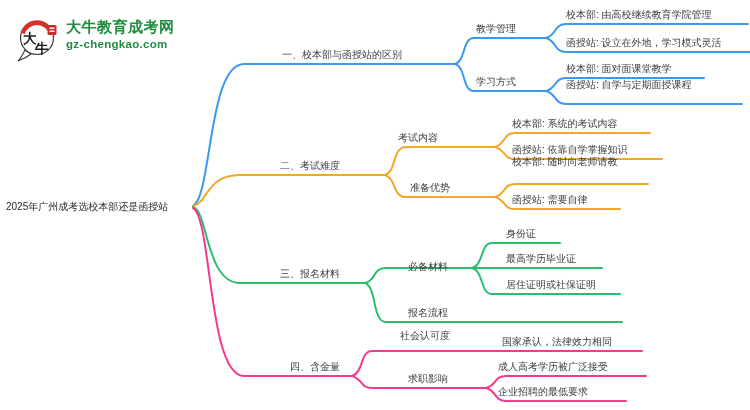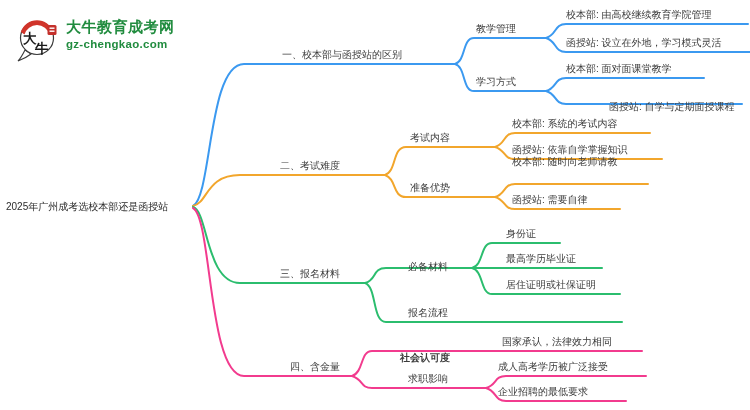--- a/index.html
+++ b/index.html
@@ -88,37 +88,37 @@
   </div>
 
   <div class="node root" style="left:6px;top:199px;">2025年广州成考选校本部还是函授站</div>
 
   <div class="node" style="left:282px;top:47px;">一、校本部与函授站的区别</div>
   <div class="node" style="left:476px;top:21px;">教学管理</div>
   <div class="node" style="left:566px;top:7px;">校本部: 由高校继续教育学院管理</div>
   <div class="node" style="left:566px;top:35px;">函授站: 设立在外地，学习模式灵活</div>
   <div class="node" style="left:476px;top:74px;">学习方式</div>
   <div class="node" style="left:566px;top:61px;">校本部: 面对面课堂教学</div>
-  <div class="node" style="left:566px;top:99px;margin-left:43px;">函授站: 自学与定期面授课程</div>
+  <div class="node" style="left:566px;top:77px;">函授站: 自学与定期面授课程</div>
 
   <div class="node" style="left:280px;top:158px;">二、考试难度</div>
-  <div class="node" style="left:410px;top:130px;">考试内容</div>
+  <div class="node" style="left:398px;top:130px;">考试内容</div>
   <div class="node" style="left:512px;top:116px;">校本部: 系统的考试内容</div>
   <div class="node" style="left:512px;top:142px;">函授站: 依靠自学掌握知识</div>
   <div class="node" style="left:410px;top:180px;">准备优势</div>
   <div class="node" style="left:512px;top:154px;">校本部: 随时向老师请教</div>
   <div class="node" style="left:512px;top:192px;text-align:center;">函授站: 需要自律</div>
 
   <div class="node" style="left:280px;top:266px;">三、报名材料</div>
   <div class="node" style="left:408px;top:259px;">必备材料</div>
   <div class="node" style="left:506px;top:226px;">身份证</div>
   <div class="node" style="left:506px;top:251px;">最高学历毕业证</div>
   <div class="node" style="left:506px;top:277px;">居住证明或社保证明</div>
   <div class="node" style="left:408px;top:305px;">报名流程</div>
 
   <div class="node" style="left:290px;top:359px;">四、含金量</div>
-  <div class="node" style="left:400px;top:350px;font-weight:bold;">社会认可度</div>
+  <div class="node" style="left:400px;top:328px;">社会认可度</div>
   <div class="node" style="left:502px;top:334px;">国家承认，法律效力相同</div>
   <div class="node" style="left:408px;top:371px;">求职影响</div>
   <div class="node" style="left:498px;top:359px;">成人高考学历被广泛接受</div>
   <div class="node" style="left:498px;top:384px;">企业招聘的最低要求</div>
 
 </div>
 
 </body></html>

